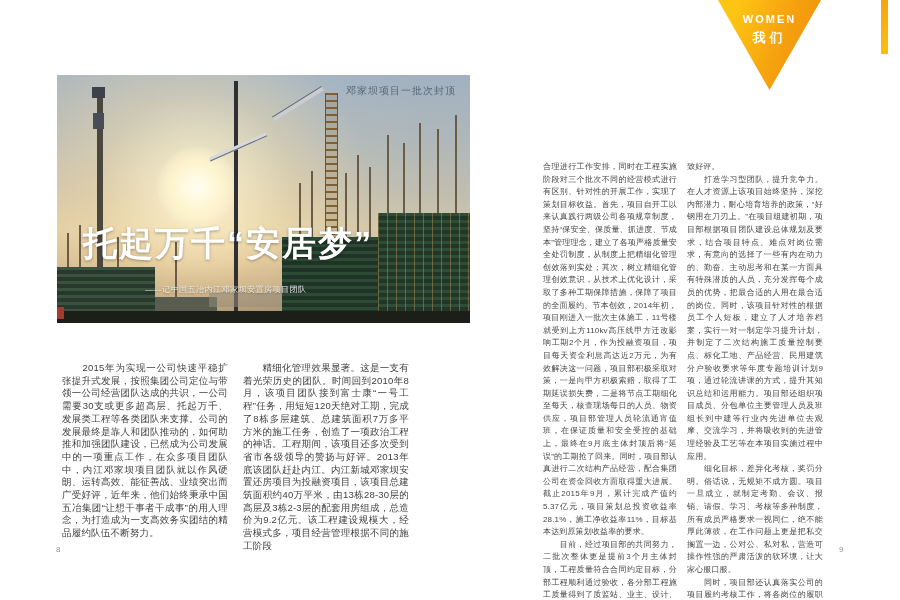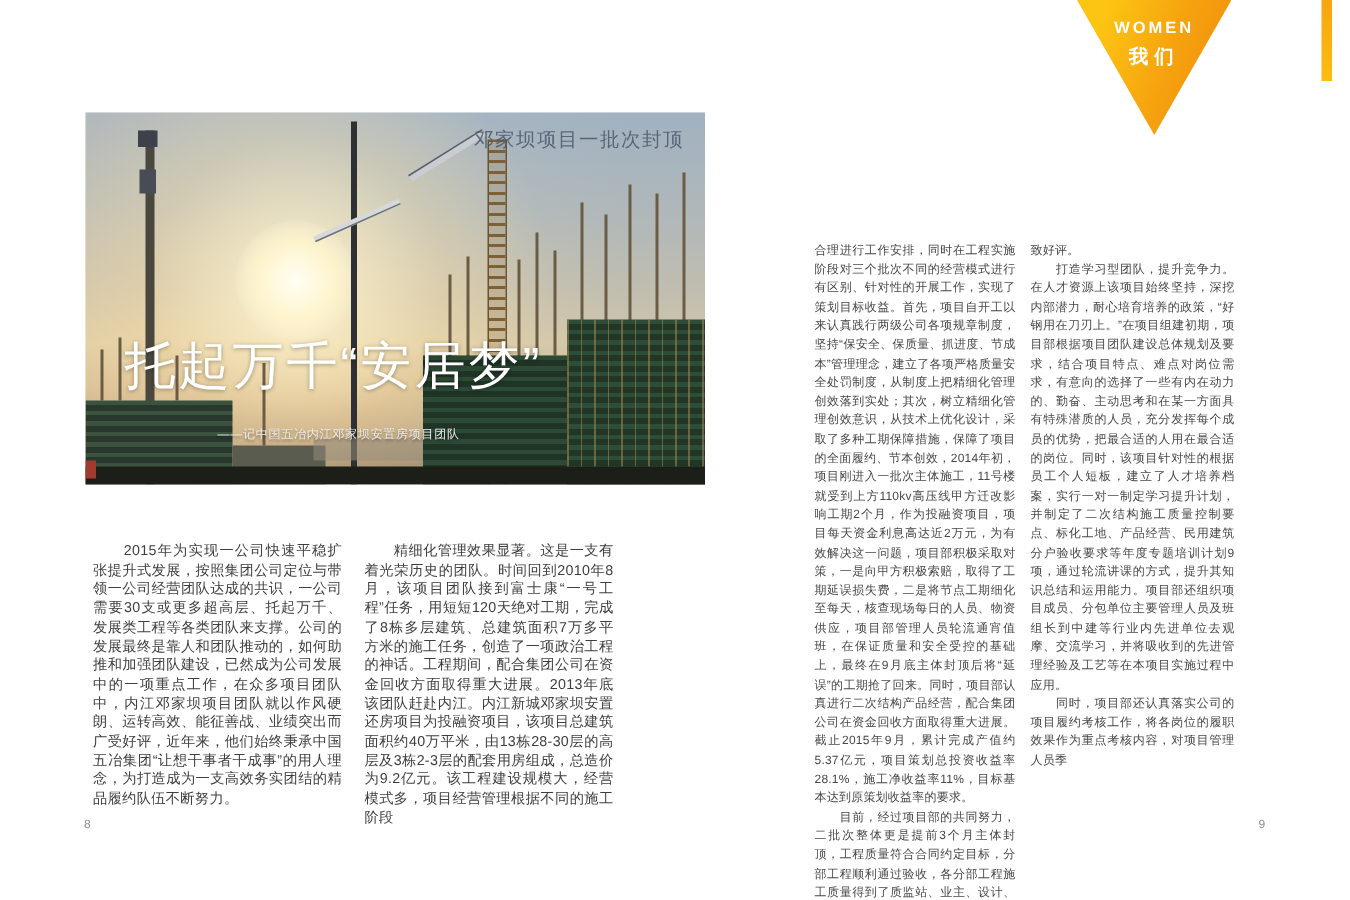--- a/index.html
+++ b/index.html
@@ -44,23 +44,23 @@
     background:rgba(150,140,122,0.55);}
   .ph-bldg-right{position:absolute;right:0;bottom:0;width:188px;height:86px;
     background:repeating-linear-gradient(to bottom,#2c4a34 0 3px,#1f3326 3px 7px);}
   .ph-bldg-right2{position:absolute;right:0;bottom:0;width:92px;height:110px;
     background:repeating-linear-gradient(to right, rgba(176,141,79,0.5) 0 1px, rgba(0,0,0,0) 1px 9px),
     repeating-linear-gradient(to bottom,#2e4d37 0 3px,#223628 3px 7px);}
   .ph-ground{position:absolute;left:0;bottom:0;width:100%;height:12px;background:#1c1e18;}
   .ph-redflag{position:absolute;left:0;bottom:4px;width:7px;height:12px;background:#a23a30;}
 
   .photo-caption{position:absolute;top:9px;right:14px;color:rgba(72,88,108,0.85);
-    font-size:13px;letter-spacing:1px;}
+    font-size:10px;letter-spacing:1px;}
   .article-title{position:absolute;left:26px;top:146px;width:380px;color:#ffffff;
-    font-size:34px;font-weight:400;letter-spacing:2px;white-space:nowrap;
+    font-size:34px;font-weight:700;letter-spacing:2px;white-space:nowrap;
     text-shadow:0 1px 3px rgba(0,0,0,0.35);}
   .article-subtitle{position:absolute;left:88px;top:209px;color:#ececec;font-size:8px;
     letter-spacing:0.5px;text-shadow:0 1px 2px rgba(0,0,0,0.4);text-align:center;}
 
   
   .col{position:absolute;text-align:justify;color:#3e3e3e;}
   .col p{margin:0;}
   .lp{font-size:9.5px;line-height:12.7px;letter-spacing:0.2px;}
   .rp{font-size:8px;line-height:12.6px;letter-spacing:0.15px;color:#474747;}
   #lp-col1{left:62px;top:362px;width:166px;}
@@ -120,29 +120,30 @@
 
     <div class="photo-caption">邓家坝项目一批次封顶</div>
     <div class="article-title">托起万千“安居梦”</div>
     <div class="article-subtitle">——记中国五冶内江邓家坝安置房项目团队</div>
   </div>
 
   <div id="lp-col1" class="col lp">
     <p>　　2015年为实现一公司快速平稳扩张提升式发展，按照集团公司定位与带领一公司经营团队达成的共识，一公司需要30支或更多超高层、托起万千、发展类工程等各类团队来支撑。公司的发展最终是靠人和团队推动的，如何助推和加强团队建设，已然成为公司发展中的一项重点工作，在众多项目团队中，内江邓家坝项目团队就以作风硬朗、运转高效、能征善战、业绩突出而广受好评，近年来，他们始终秉承中国五冶集团“让想干事者干成事”的用人理念，为打造成为一支高效务实团结的精品履约队伍不断努力。</p>
   </div>
   <div id="lp-col2" class="col lp">
-    <p>　　精细化管理效果显著。这是一支有着光荣历史的团队。时间回到2010年8月，该项目团队接到富士康“一号工程”任务，用短短120天绝对工期，完成了8栋多层建筑、总建筑面积7万多平方米的施工任务，创造了一项政治工程的神话。工程期间，配合集团公司在资金回收方面取得重大进展。2013年底该团队赶赴内江。内江新城邓家坝安置还房项目为投融资项目，该项目总建筑面积约40万平米，由13栋28-30层的高层及3栋2-3层的配套用房组成，总造价为9.2亿元。该工程建设规模大，经营模式多，项目经营管理根据不同的施工阶段</p>
+    <p>　　精细化管理效果显著。这是一支有着光荣历史的团队。时间回到2010年8月，该项目团队接到富士康“一号工程”任务，用短短120天绝对工期，完成了8栋多层建筑、总建筑面积7万多平方米的施工任务，创造了一项政治工程的神话。工程期间，该项目还多次受到省市各级领导的赞扬与好评。2013年底该团队赶赴内江。内江新城邓家坝安置还房项目为投融资项目，该项目总建筑面积约40万平米，由13栋28-30层的高层及3栋2-3层的配套用房组成，总造价为9.2亿元。该工程建设规模大，经营模式多，项目经营管理根据不同的施工阶段</p>
   </div>
 
   <div id="rp-colA" class="col rp">
     <p>合理进行工作安排，同时在工程实施阶段对三个批次不同的经营模式进行有区别、针对性的开展工作，实现了策划目标收益。首先，项目自开工以来认真践行两级公司各项规章制度，坚持“保安全、保质量、抓进度、节成本”管理理念，建立了各项严格质量安全处罚制度，从制度上把精细化管理创效落到实处；其次，树立精细化管理创效意识，从技术上优化设计，采取了多种工期保障措施，保障了项目的全面履约、节本创效，2014年初，项目刚进入一批次主体施工，11号楼就受到上方110kv高压线甲方迁改影响工期2个月，作为投融资项目，项目每天资金利息高达近2万元，为有效解决这一问题，项目部积极采取对策，一是向甲方积极索赔，取得了工期延误损失费，二是将节点工期细化至每天，核查现场每日的人员、物资供应，项目部管理人员轮流通宵值班，在保证质量和安全受控的基础上，最终在9月底主体封顶后将“延误”的工期抢了回来。同时，项目部认真进行二次结构产品经营，配合集团公司在资金回收方面取得重大进展。截止2015年9月，累计完成产值约5.37亿元，项目策划总投资收益率28.1%，施工净收益率11%，目标基本达到原策划收益率的要求。</p>
     <p>　　目前，经过项目部的共同努力，二批次整体更是提前3个月主体封顶，工程质量符合合同约定目标，分部工程顺利通过验收，各分部工程施工质量得到了质监站、业主、设计、监理等单位的一</p>
   </div>
   <div id="rp-colB" class="col rp">
     <p>致好评。</p>
     <p>　　打造学习型团队，提升竞争力。在人才资源上该项目始终坚持，深挖内部潜力，耐心培育培养的政策，“好钢用在刀刃上。”在项目组建初期，项目部根据项目团队建设总体规划及要求，结合项目特点、难点对岗位需求，有意向的选择了一些有内在动力的、勤奋、主动思考和在某一方面具有特殊潜质的人员，充分发挥每个成员的优势，把最合适的人用在最合适的岗位。同时，该项目针对性的根据员工个人短板，建立了人才培养档案，实行一对一制定学习提升计划，并制定了二次结构施工质量控制要点、标化工地、产品经营、民用建筑分户验收要求等年度专题培训计划9项，通过轮流讲课的方式，提升其知识总结和运用能力。项目部还组织项目成员、分包单位主要管理人员及班组长到中建等行业内先进单位去观摩、交流学习，并将吸收到的先进管理经验及工艺等在本项目实施过程中应用。</p>
+    <p>　　细化目标，差异化考核，奖罚分明。俗话说，无规矩不成方圆。项目一旦成立，就制定考勤、会议、报销、请假、学习、考核等多种制度，所有成员严格要求一视同仁，绝不能厚此薄彼，在工作问题上更是把私交搁置一边，公对公、私对私，营造可操作性强的严肃活泼的软环境，让大家心服口服。</p>
     <p>　　同时，项目部还认真落实公司的项目履约考核工作，将各岗位的履职效果作为重点考核内容，对项目管理人员季</p>
   </div>
 
   <div id="pn-left" class="page-num">8</div>
   <div id="pn-right" class="page-num">9</div>
 
 </div>
 
 </body></html>

